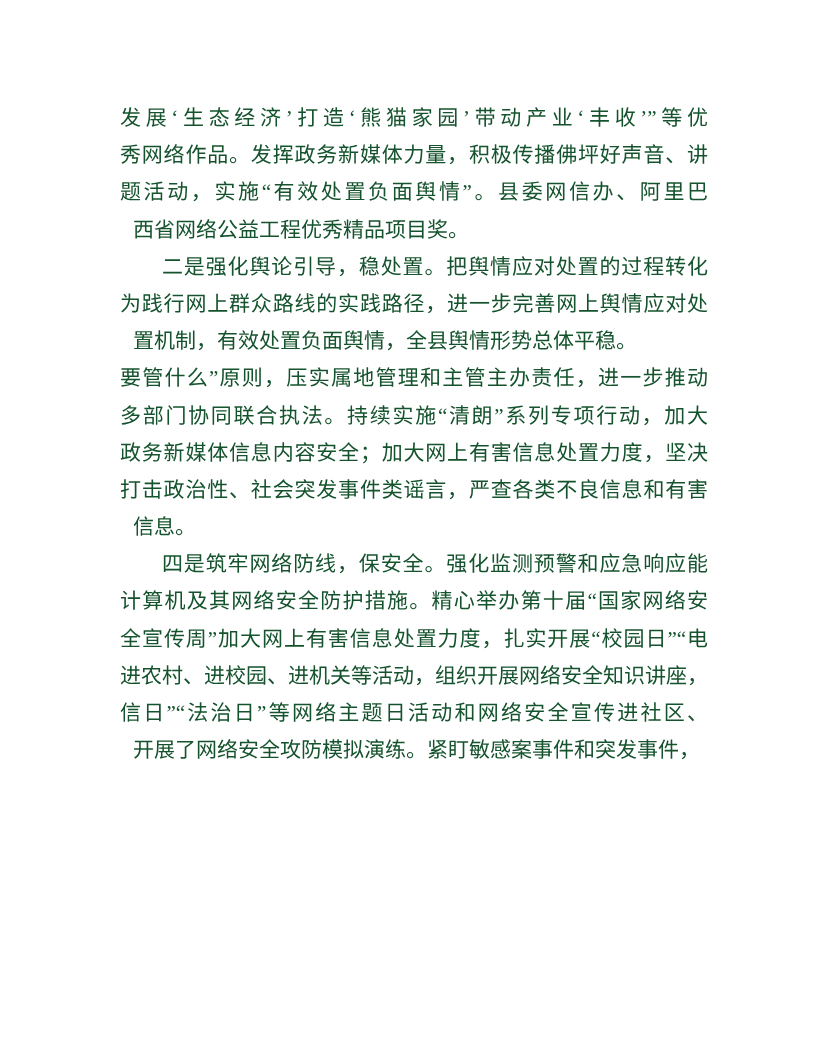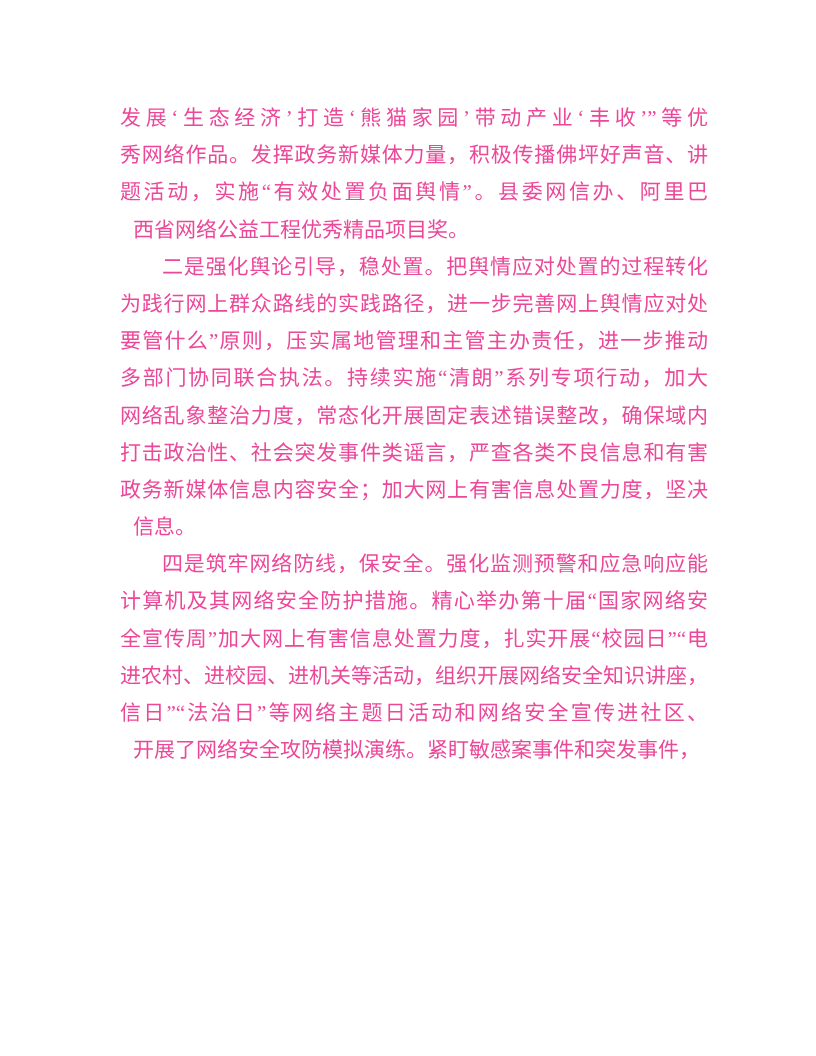--- a/index.html
+++ b/index.html
@@ -7,21 +7,21 @@
     padding: 0;
     background: #ffffff;
   }
   .page {
     position: relative;
     width: 816px;
     height: 1056px;
     background: #ffffff;
     overflow: hidden;
     font-family: "Liberation Serif", "DejaVu Serif", serif;
-    color: #ec4899;
+    color: #14532d;
   }
   .body-text {
     position: absolute;
     top: 100px;
     left: 120px;
     width: 588px;
   }
   .paragraph {
     margin: 0;
     padding: 0;
@@ -50,27 +50,27 @@
   <div class="body-text">
       <div class="paragraph">
         <div class="line">发展‘生态经济’打造‘熊猫家园’带动产业‘丰收’”等优</div>
         <div class="line">秀网络作品。发挥政务新媒体力量，积极传播佛坪好声音、讲</div>
         <div class="line">题活动，实施“有效处置负面舆情”。县委网信办、阿里巴</div>
         <div class="line last">西省网络公益工程优秀精品项目奖。</div>
       </div>
       <div class="paragraph">
         <div class="line indent">二是强化舆论引导，稳处置。把舆情应对处置的过程转化</div>
         <div class="line">为践行网上群众路线的实践路径，进一步完善网上舆情应对处</div>
+        <div class="line last">置机制，有效处置负面舆情，全县舆情形势总体平稳。</div>
       </div>
       <div class="paragraph">
         <div class="line">要管什么”原则，压实属地管理和主管主办责任，进一步推动</div>
         <div class="line">多部门协同联合执法。持续实施“清朗”系列专项行动，加大</div>
-        <div class="line">网络乱象整治力度，常态化开展固定表述错误整改，确保域内</div>
+        <div class="line">政务新媒体信息内容安全；加大网上有害信息处置力度，坚决</div>
         <div class="line">打击政治性、社会突发事件类谣言，严查各类不良信息和有害</div>
-        <div class="line">政务新媒体信息内容安全；加大网上有害信息处置力度，坚决</div>
         <div class="line last">信息。</div>
       </div>
       <div class="paragraph">
         <div class="line indent">四是筑牢网络防线，保安全。强化监测预警和应急响应能</div>
         <div class="line">计算机及其网络安全防护措施。精心举办第十届“国家网络安</div>
         <div class="line">全宣传周”加大网上有害信息处置力度，扎实开展“校园日”“电</div>
         <div class="line">进农村、进校园、进机关等活动，组织开展网络安全知识讲座，</div>
         <div class="line">信日”“法治日”等网络主题日活动和网络安全宣传进社区、</div>
         <div class="line last">开展了网络安全攻防模拟演练。紧盯敏感案事件和突发事件，</div>
       </div>

